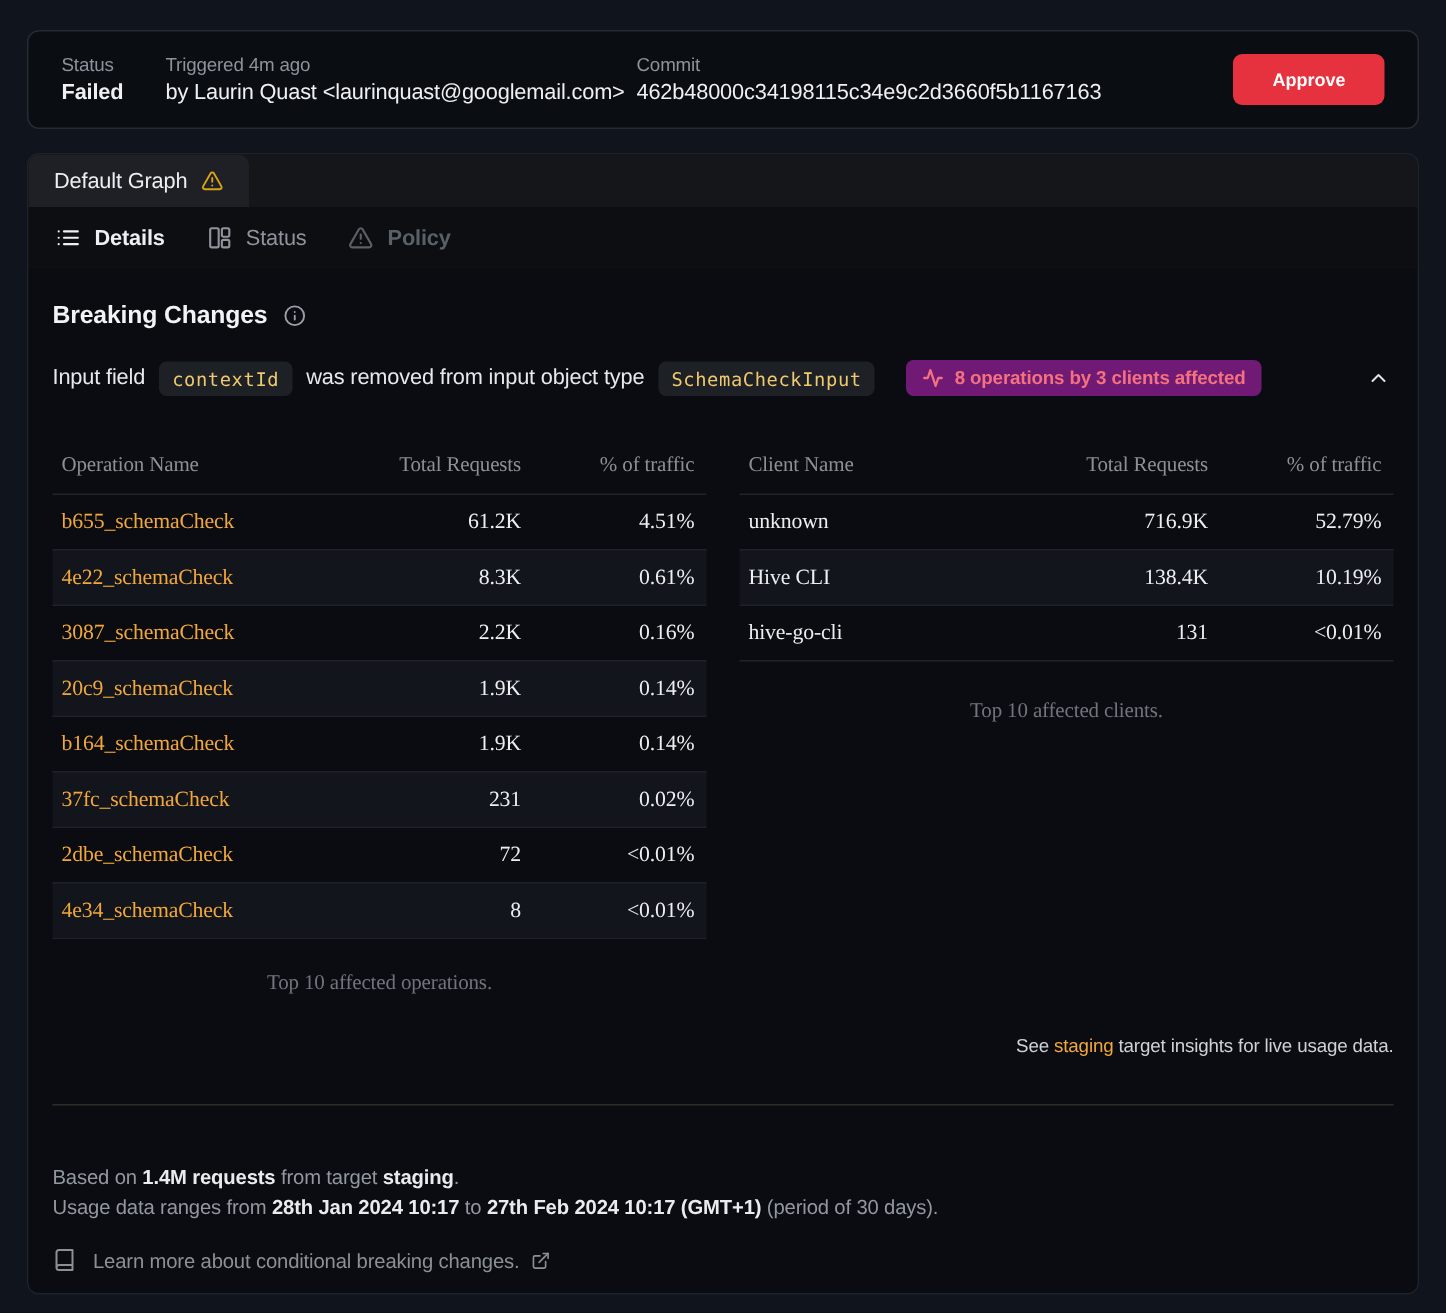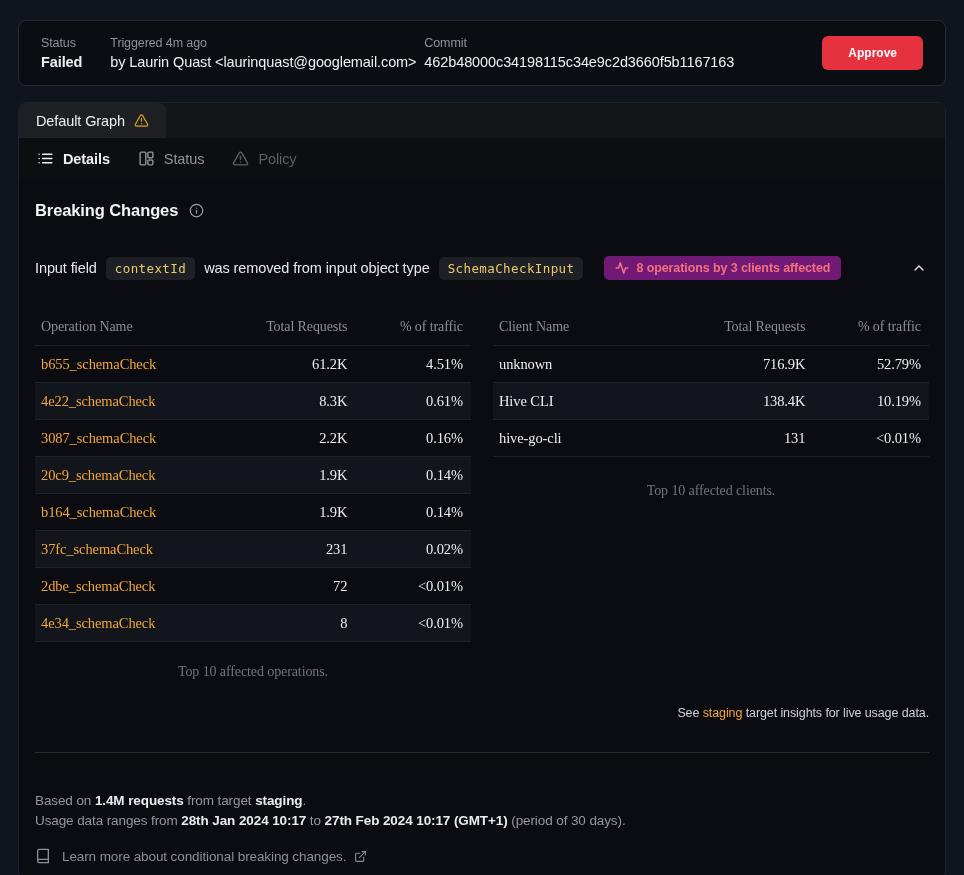--- a/index.html
+++ b/index.html
@@ -68,34 +68,34 @@
     align-items: center;
     gap: 28px;
     padding: 0 18px;
     height: 41px;
     background: #0d0e12;
   }
   .tab-item { display: flex; align-items: center; gap: 9px; font-size: 14.5px; cursor: pointer; }
   .tab-item .ticon { display: flex; }
   .tab-item.active { color: #edeff1; font-weight: 700; }
   .tab-item.muted { color: #8f949c; }
-  .tab-item.dim { color: #596067; }
+  .tab-item.dim { color: #596067; font-weight: bold; }
 
   
   .content { padding: 22px 16px 14px; background: #0a0c11; }
 
   .title-row { display: flex; align-items: center; gap: 11px; }
   .section-title { font-size: 16.5px; font-weight: 700; color: #f1f3f5; }
   .info-icon { color: #9aa0a8; display: flex; cursor: pointer; }
 
   .change-row {
     display: flex;
     align-items: center;
     gap: 9px;
-    margin-top: 36px;
+    margin-top: 20px;
     font-size: 14.5px;
     color: #e6e8ec;
     cursor: pointer;
   }
   .code-badge {
     font-family: "DejaVu Sans Mono", "Liberation Mono", monospace;
     font-size: 12.5px;
     letter-spacing: 0.4px;
     color: #eec96f;
     background: #1d2025;

